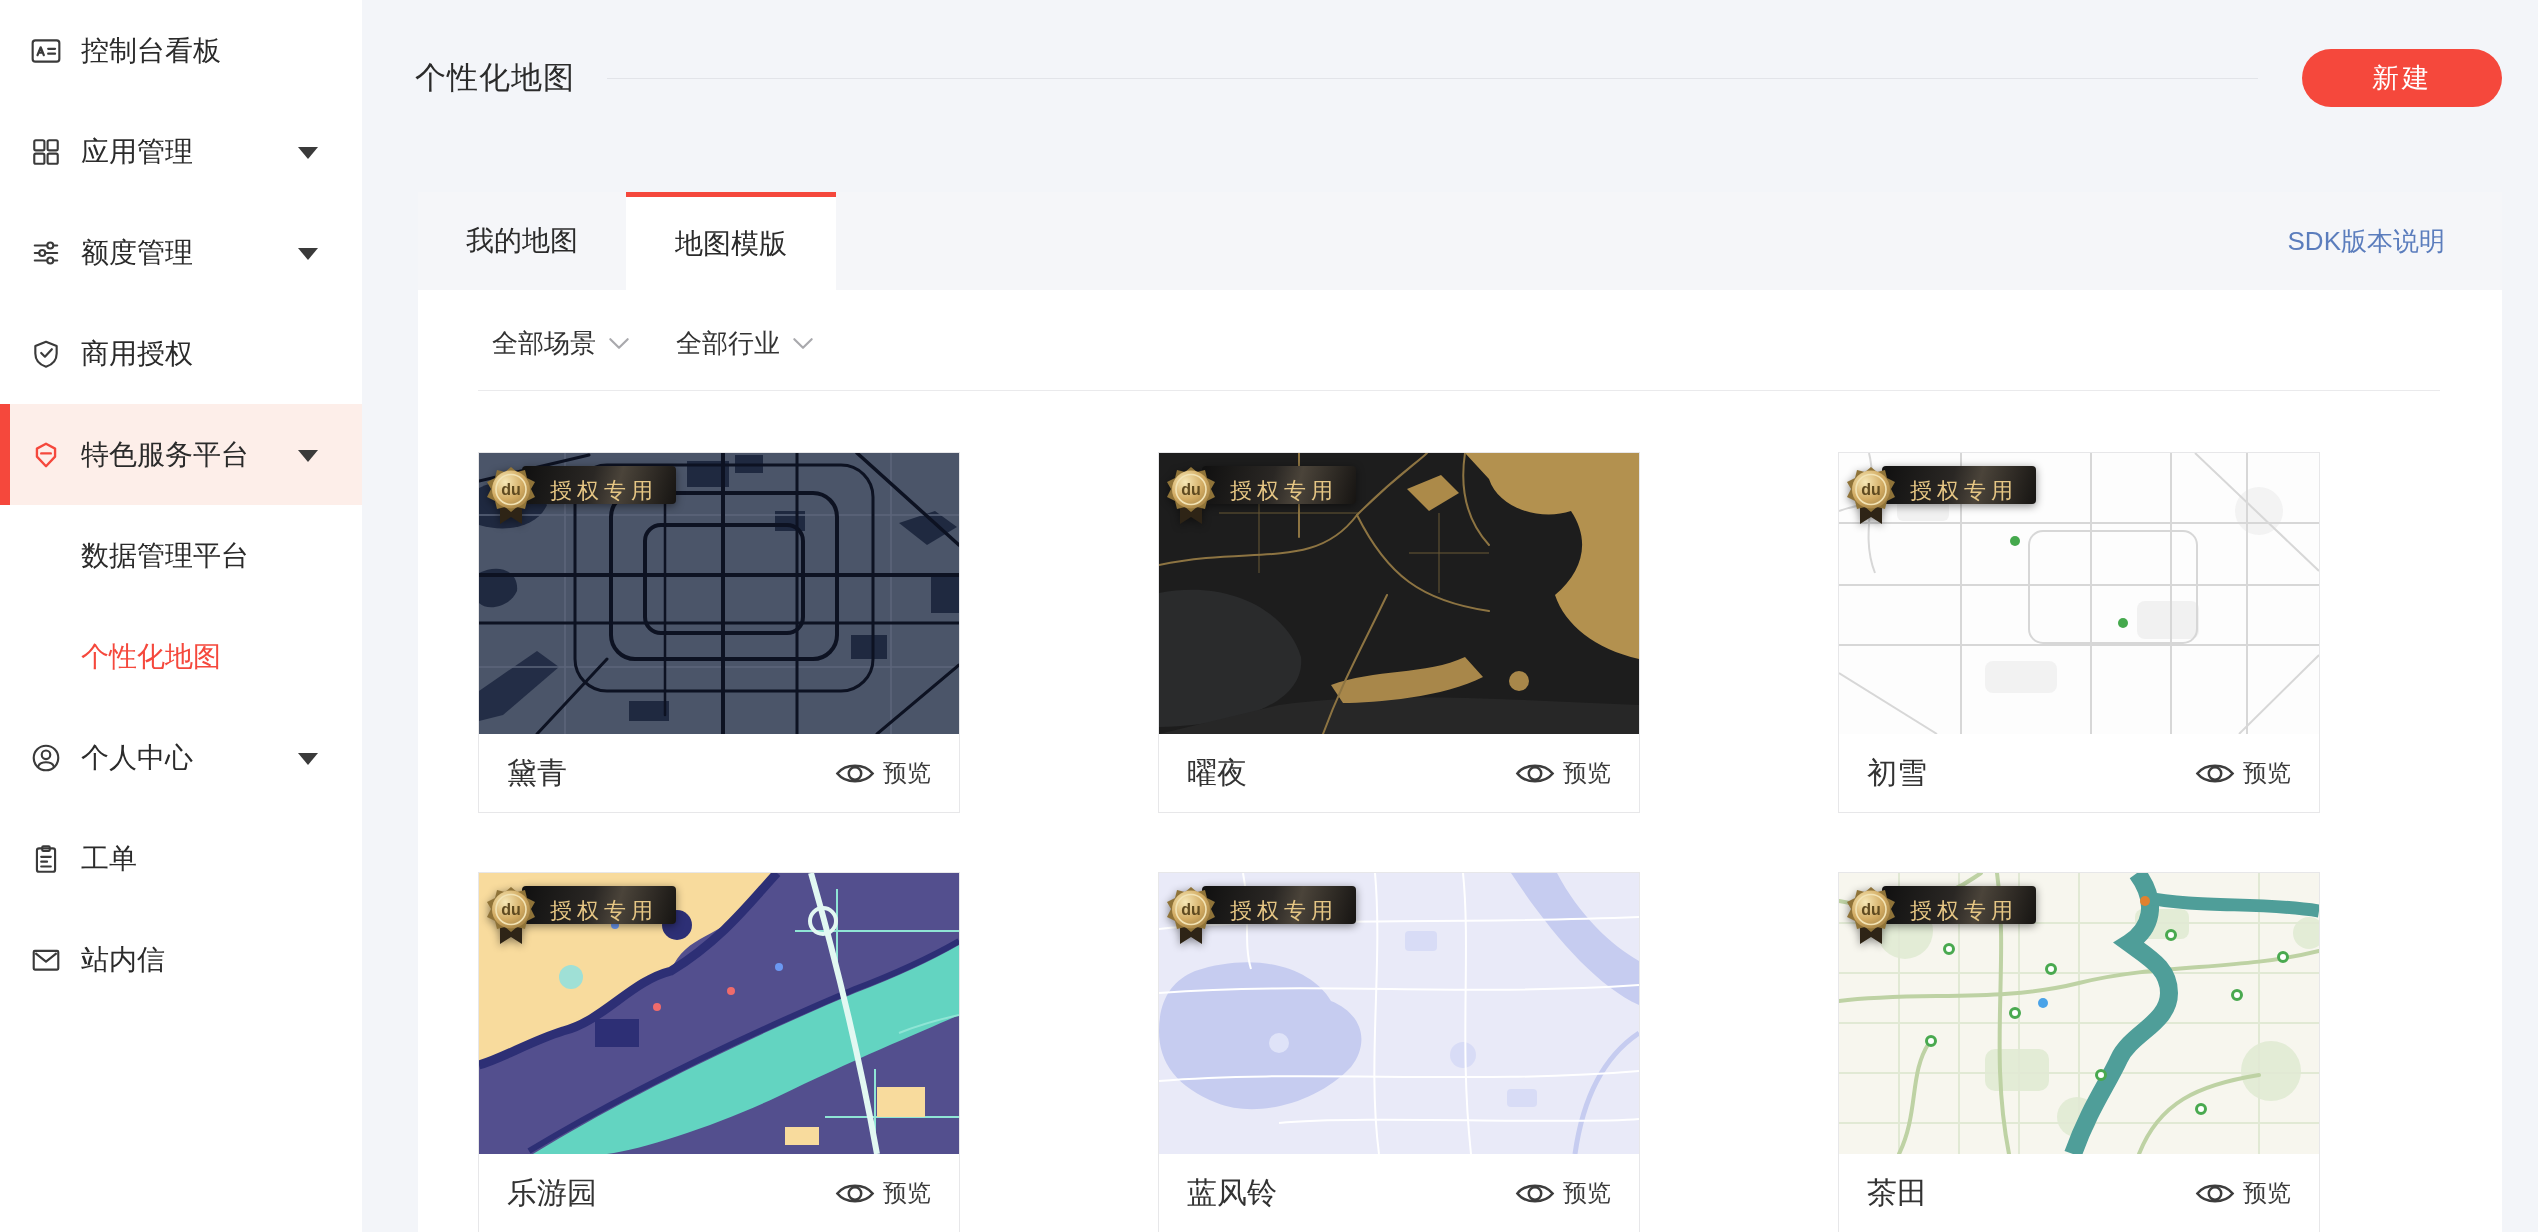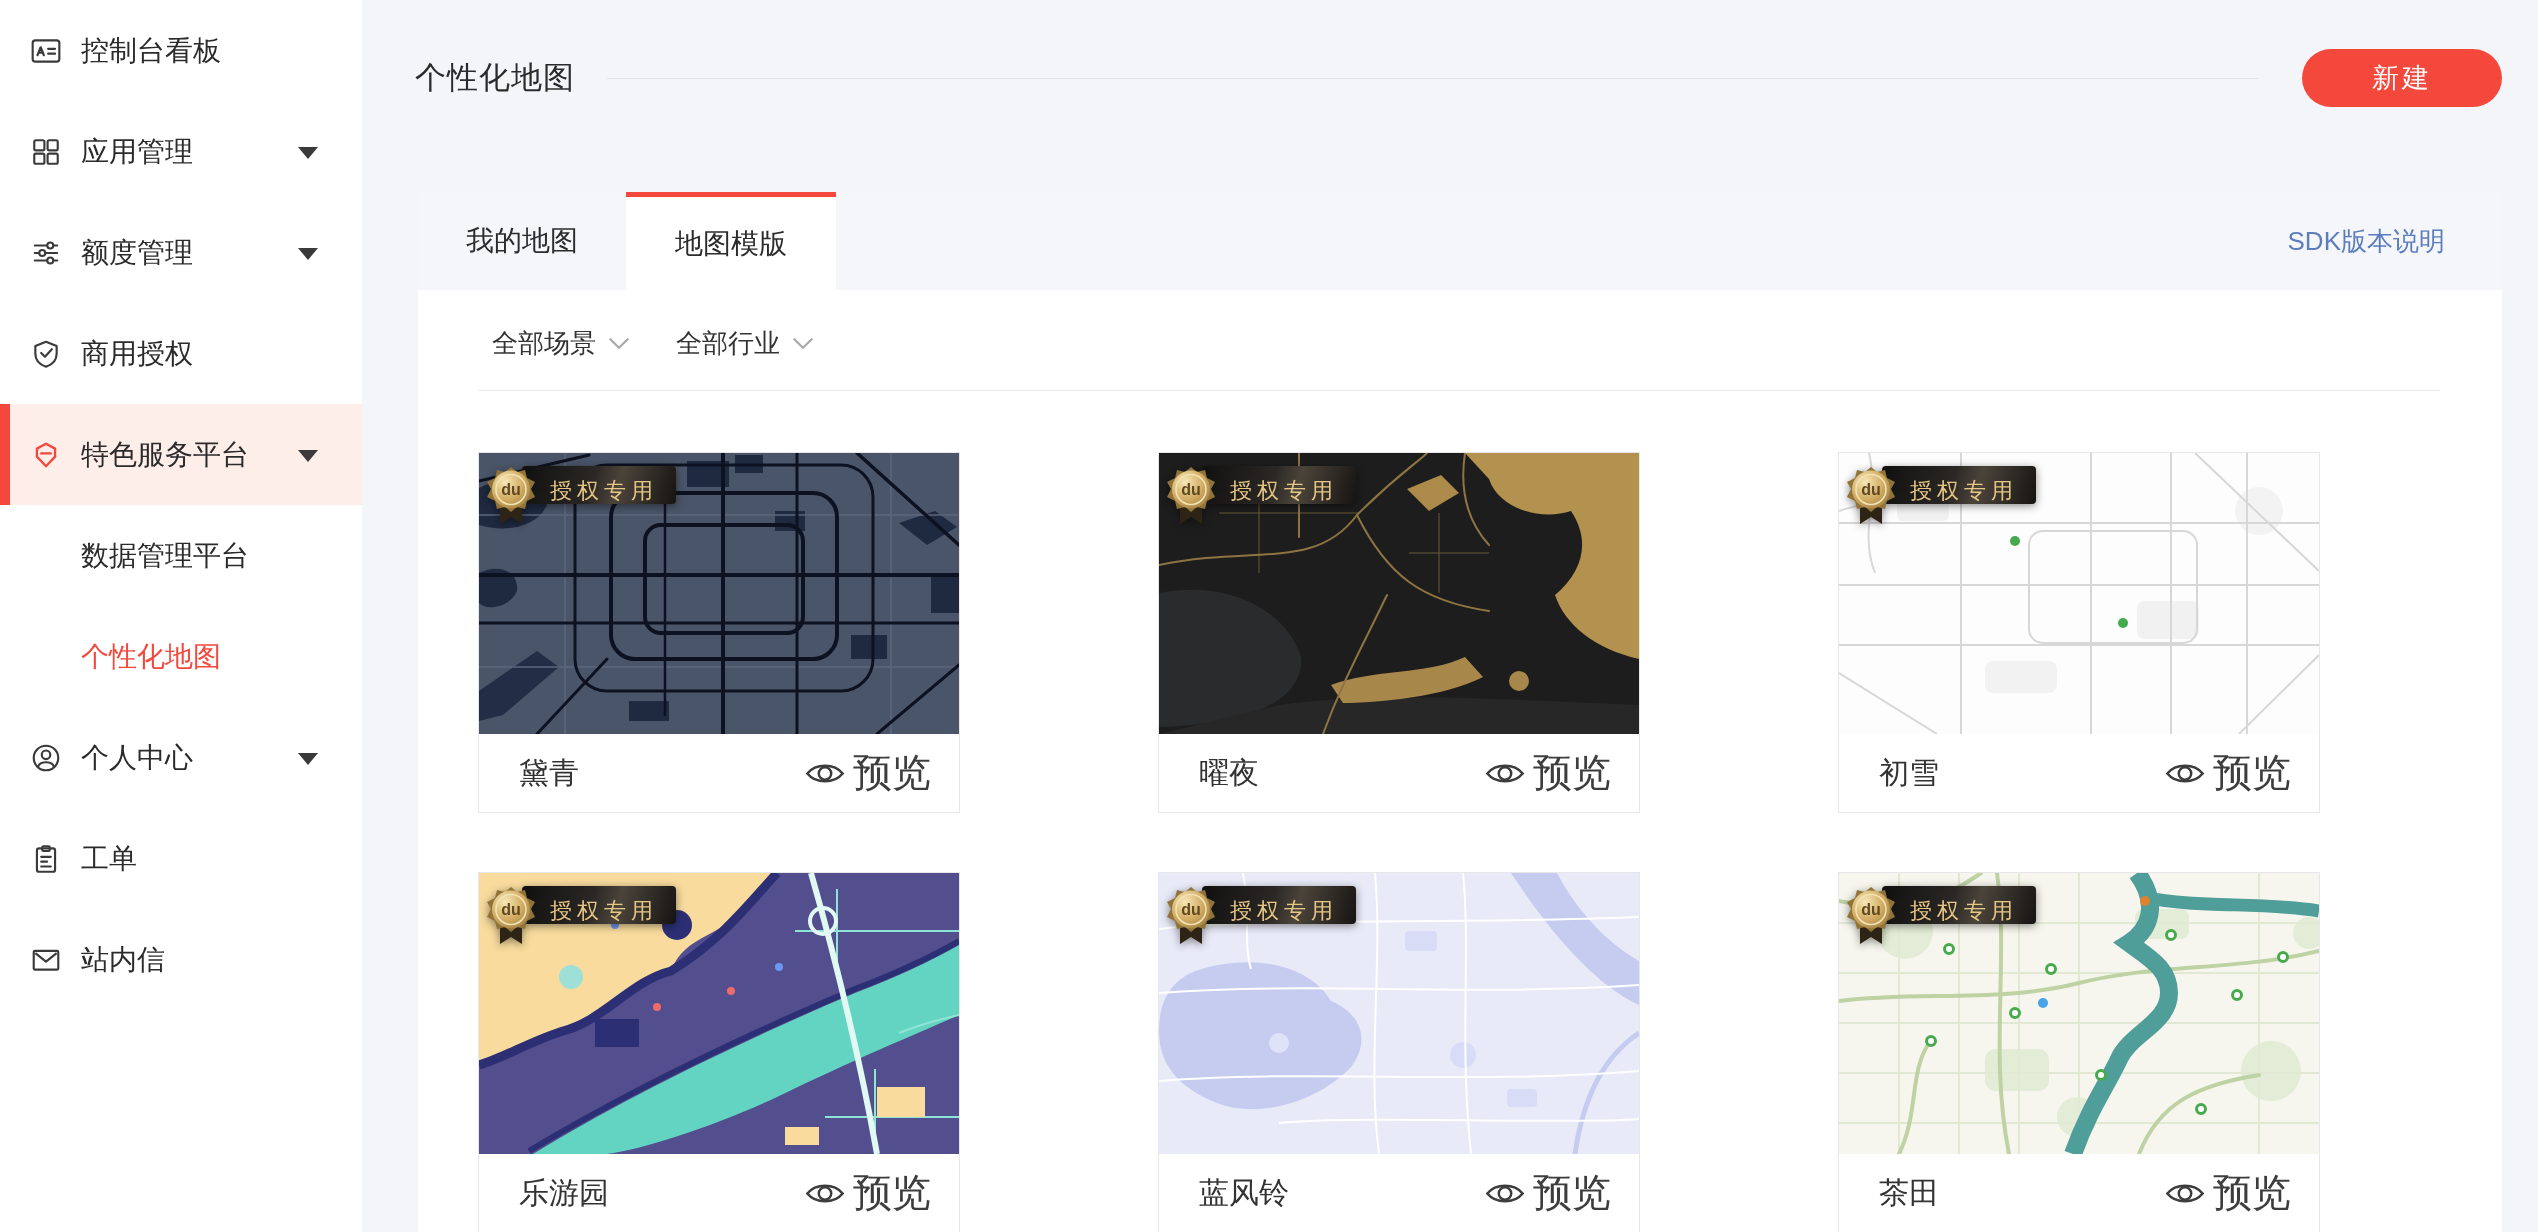--- a/index.html
+++ b/index.html
@@ -52,22 +52,22 @@
   .chev { width:22px; height:13px; color:#a9a9ad; }
   .panel-rule { position:absolute; top:100px; left:60px; width:1962px; height:1px; background:#eaeaec; }
 
   .grid {
     position:absolute; top:162px; left:60px;
     display:grid; grid-template-columns:repeat(3,482px); column-gap:198px; row-gap:59px;
   }
   .card { width:482px; height:361px; background:#fff; border:1px solid #e7e7e9; position:relative; cursor:pointer; }
   .thumb { display:block; width:480px; height:281px; }
   .card-footer { height:78px; display:flex; align-items:center; justify-content:space-between; padding:0 28px; }
-  .card-name { font-size:30px; font-weight:500; color:#333;margin-left:12px; }
-  .preview { display:flex; align-items:center; gap:8px; font-size:39px; color:#3d3d3d; cursor:pointer; }
+  .card-name { font-size:30px; font-weight:500; color:#333; }
+  .preview { display:flex; align-items:center; gap:8px; font-size:24px; color:#3d3d3d; cursor:pointer; }
   .eye { width:40px; height:27px; color:#3d3d3d; }
 
   .badge { position:absolute; top:13px; left:5px; display:flex; align-items:flex-start; filter:drop-shadow(0 2px 4px rgba(0,0,0,.45)); }
   .medal { width:54px; height:60px; position:relative; z-index:2; flex:0 0 54px; }
   .medal svg { width:54px; height:60px; display:block; }
   .du-label {
     position:absolute; left:0; top:0; width:54px; height:47px;
     display:flex; align-items:center; justify-content:center;
     font-size:16px; font-weight:bold; color:#5f4a20;
   }

